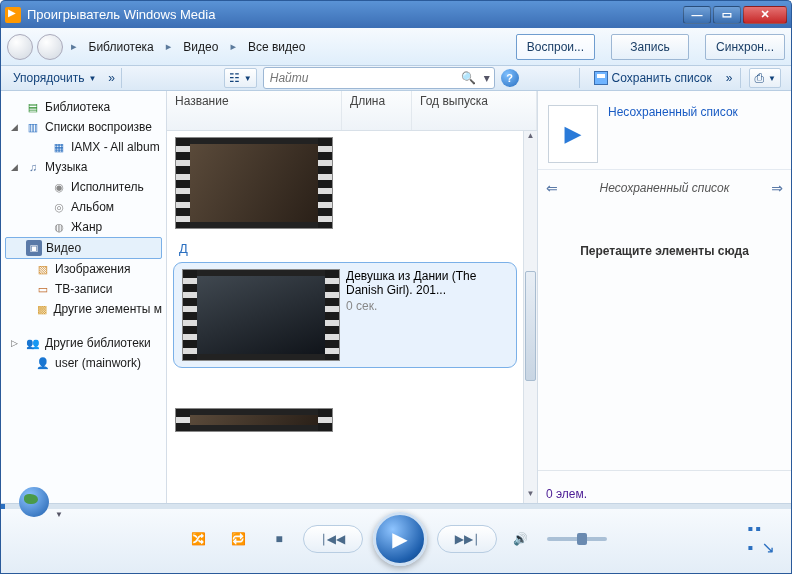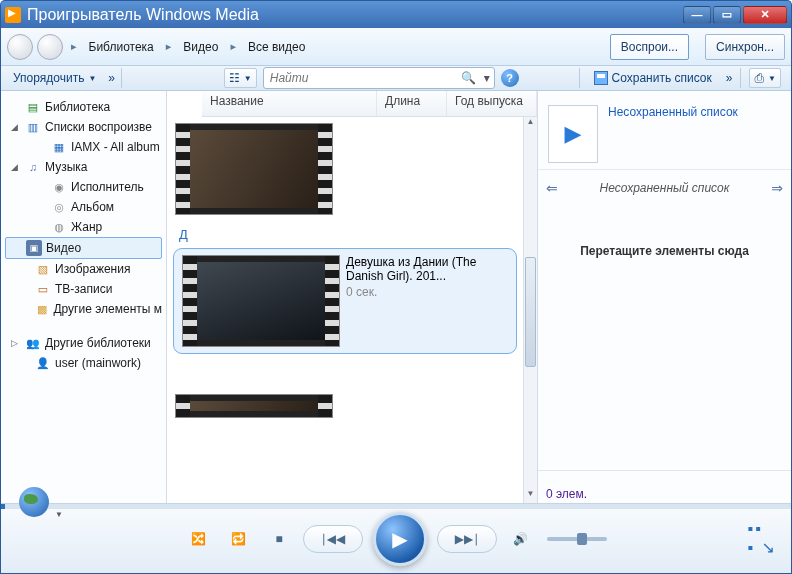--- a/index.html
+++ b/index.html
@@ -2,21 +2,21 @@
 <html><head>
 <meta charset="utf-8">
 <style>
   * { box-sizing: border-box; margin: 0; padding: 0; font-family: "Segoe UI", Tahoma, sans-serif; font-size: 12px; }
   body { width: 792px; height: 574px; overflow: hidden; background: #fff; }
 
   
   .titlebar { height: 28px; background: linear-gradient(#5a93d6, #3b6eb4); display:flex; align-items:center; padding:0 4px; color:#fff; border:1px solid #2a5a9a; border-bottom:none; border-radius:5px 5px 0 0; }
   .title-icon { width:16px; height:16px; background:#ff9800; border-radius:2px; margin-right:6px; position:relative; }
   .title-icon::after{content:"▶"; position:absolute; left:3px; top:0; font-size:10px; color:#fff;}
-  .title-text { flex:1; font-size:16px; }
+  .title-text { flex:1; font-size:13px; }
   .win-btns { display:flex; gap:2px; }
   .win-btn { width:28px; height:18px; border:1px solid rgba(0,0,0,.3); border-radius:3px; display:flex; align-items:center; justify-content:center; color:#fff; font-weight:bold; font-size:11px;}
   .win-btn.min,.win-btn.max{ background:linear-gradient(#6fa0d8,#3a6eb0);}
   .win-btn.close{ background:linear-gradient(#e57373,#c62828); width:44px;}
 
   .window-body { border:1px solid #2a5a9a; border-top:none; height:546px; background:#fff; display:flex; flex-direction:column; }
 
   
   .navrow { height:38px; background:linear-gradient(#f6fafe,#dfeefb); border-bottom:1px solid #b8cde2; display:flex; align-items:center; padding:0 6px; gap:4px;}
   .nav-circle { width:26px; height:26px; border:1px solid #aab; border-radius:50%; background:radial-gradient(circle at 35% 30%,#fff,#d0d7e0); }
@@ -47,21 +47,21 @@
   .tree-item.sub{ padding-left:34px;}
   .tree-item.sub2{ padding-left:50px;}
   .tree-item.sel{ background:#e5f1fb; border:1px solid #7ab0e8; border-radius:2px; margin:0 4px; padding-left:6px;}
   .tw{ width:10px; font-size:9px; color:#666;}
   .ticon{ width:16px;height:16px; display:inline-flex;align-items:center;justify-content:center; font-size:11px;}
   .ico-lib{ color:#2a8a2a;} .ico-play{color:#2a6fc0;} .ico-music{color:#5a7aa8;} .ico-disc{color:#888;}
   .ico-vid{background:#5a7aa8;color:#fff;border-radius:2px;font-size:9px;}
   .ico-img{color:#d08a2a;} .ico-tv{color:#c06a2a;} .ico-folder{color:#d8a038;} .ico-user{color:#c88a48;}
 
   .midcol{ flex:1; display:flex; flex-direction:column; min-width:0; background:#fff;}
-  .colhdr{ height:26px; border-bottom:1px solid #d8e0e8; display:flex; color:#444; background:linear-gradient(#fcfdfe,#eef3f8);margin-left:35px;}
+  .colhdr{ height:40px; border-bottom:1px solid #d8e0e8; display:flex; color:#444; background:linear-gradient(#fcfdfe,#eef3f8);}
   .colhdr > div{ padding:3px 8px; border-right:1px solid #e2e8ee;}
   .ch-name{flex:0 0 175px;} .ch-len{flex:0 0 70px;} .ch-year{flex:1;}
   .listbody{ flex:1; overflow:hidden; position:relative; padding-right:14px;}
   .scrollbar-v{position:absolute;right:0;top:0;bottom:0;width:14px;background:#f0f3f7;border-left:1px solid #d8e0e8;}
   .scrollbar-v .thumb{position:absolute;left:1px;right:1px;top:140px;height:110px;background:linear-gradient(#e8eef5,#c8d5e3);border:1px solid #a8bcd0;border-radius:2px;}
   .scrollbar-v .arrup,.scrollbar-v .arrdn{position:absolute;left:0;right:0;height:14px;text-align:center;font-size:8px;color:#667;}
   .scrollbar-v .arrup{top:0;} .scrollbar-v .arrdn{bottom:0;}
 
   .vitem{ display:flex; gap:6px; padding:6px 8px;}
   .vitem.sel{ background:#e8f2fd; border:1px solid #7ab0e8; border-radius:9px; margin:4px 6px;}
@@ -120,20 +120,21 @@
     <div class="nav-circle"></div>
     <span class="nav-sep">▸</span>
     <span class="crumb">Библиотека</span>
     <span class="nav-sep">▸</span>
     <span class="crumb">Видео</span>
     <span class="nav-sep">▸</span>
     <span class="crumb">Все видео</span>
 
     <div class="tabs-right">
       <div class="tabbtn active">Воспрои...</div>
+      <div class="tabbtn">Запись</div>
       <div class="tabbtn">Синхрон...</div>
     </div>
   </div>
 
   <div class="toolrow">
     <div class="tool-link">
       <span>Упорядочить</span>
       <span class="arr">▼</span>
     </div>
     <span style="color:#12427a;">»</span>

